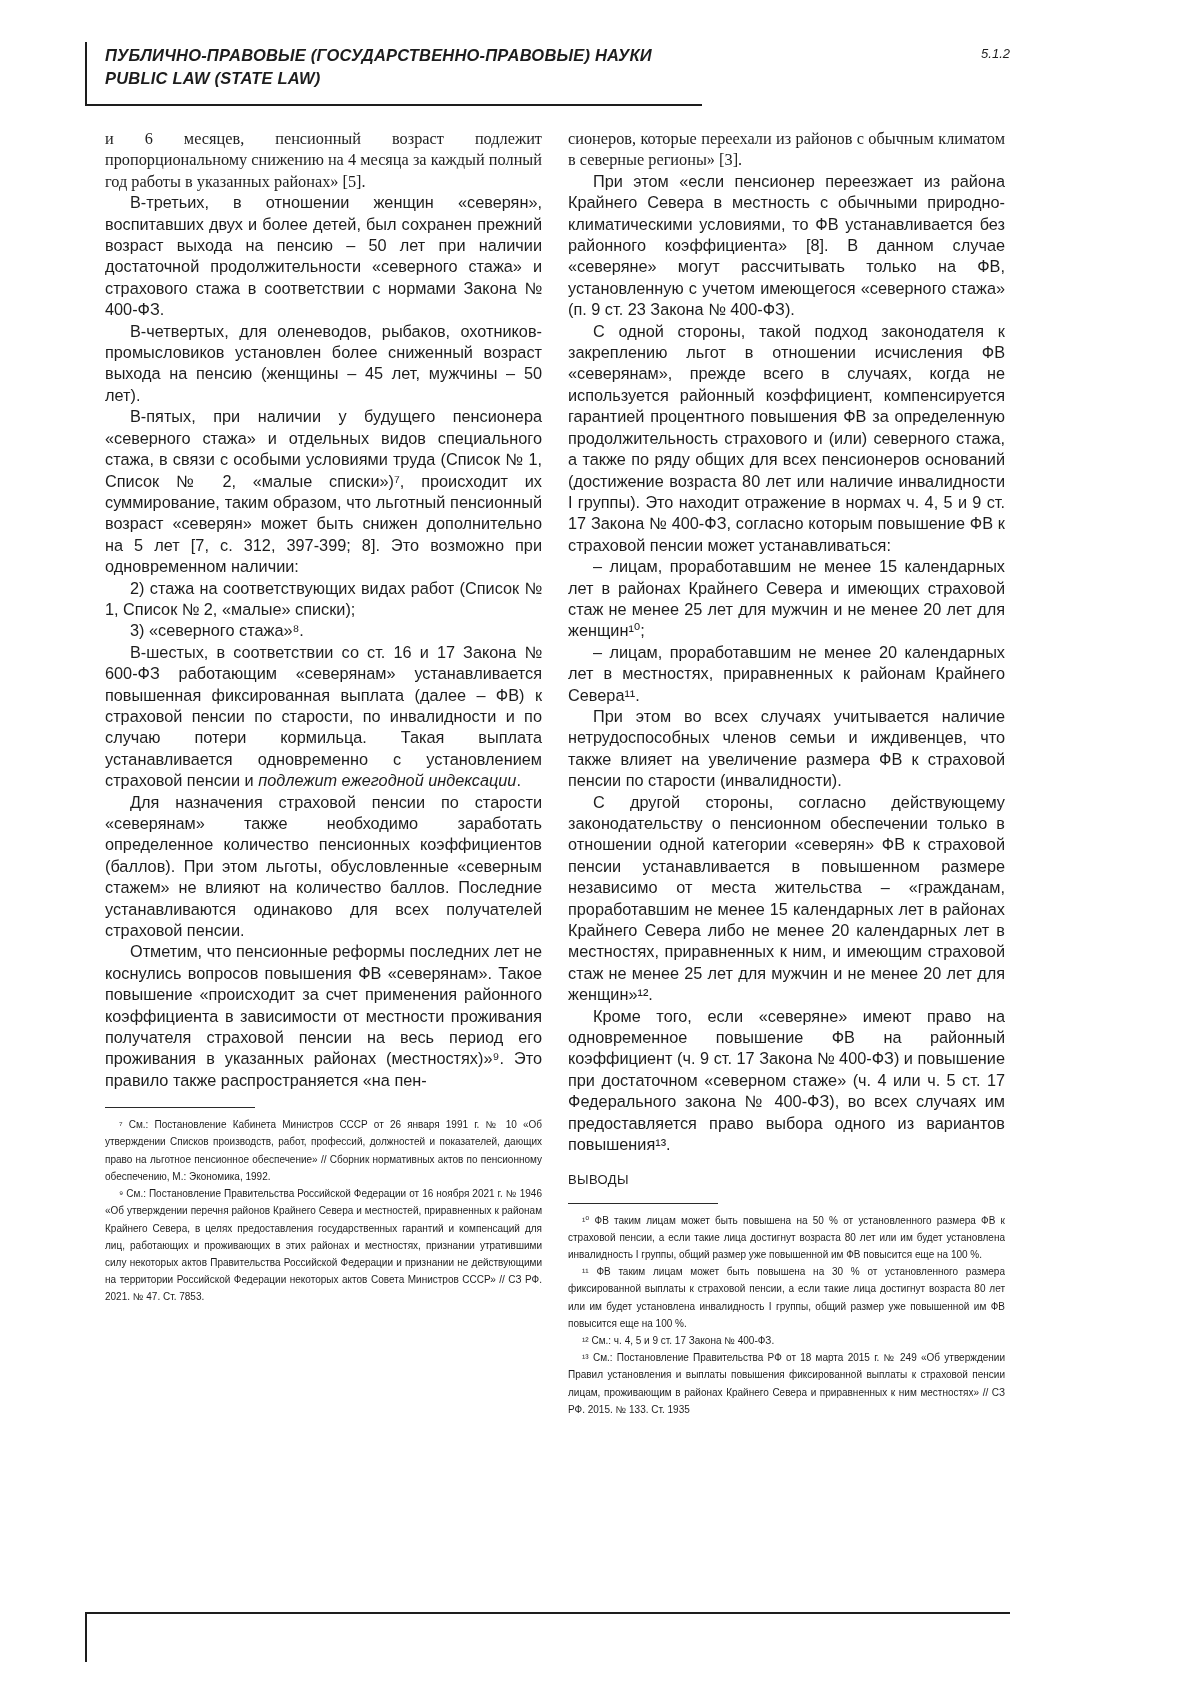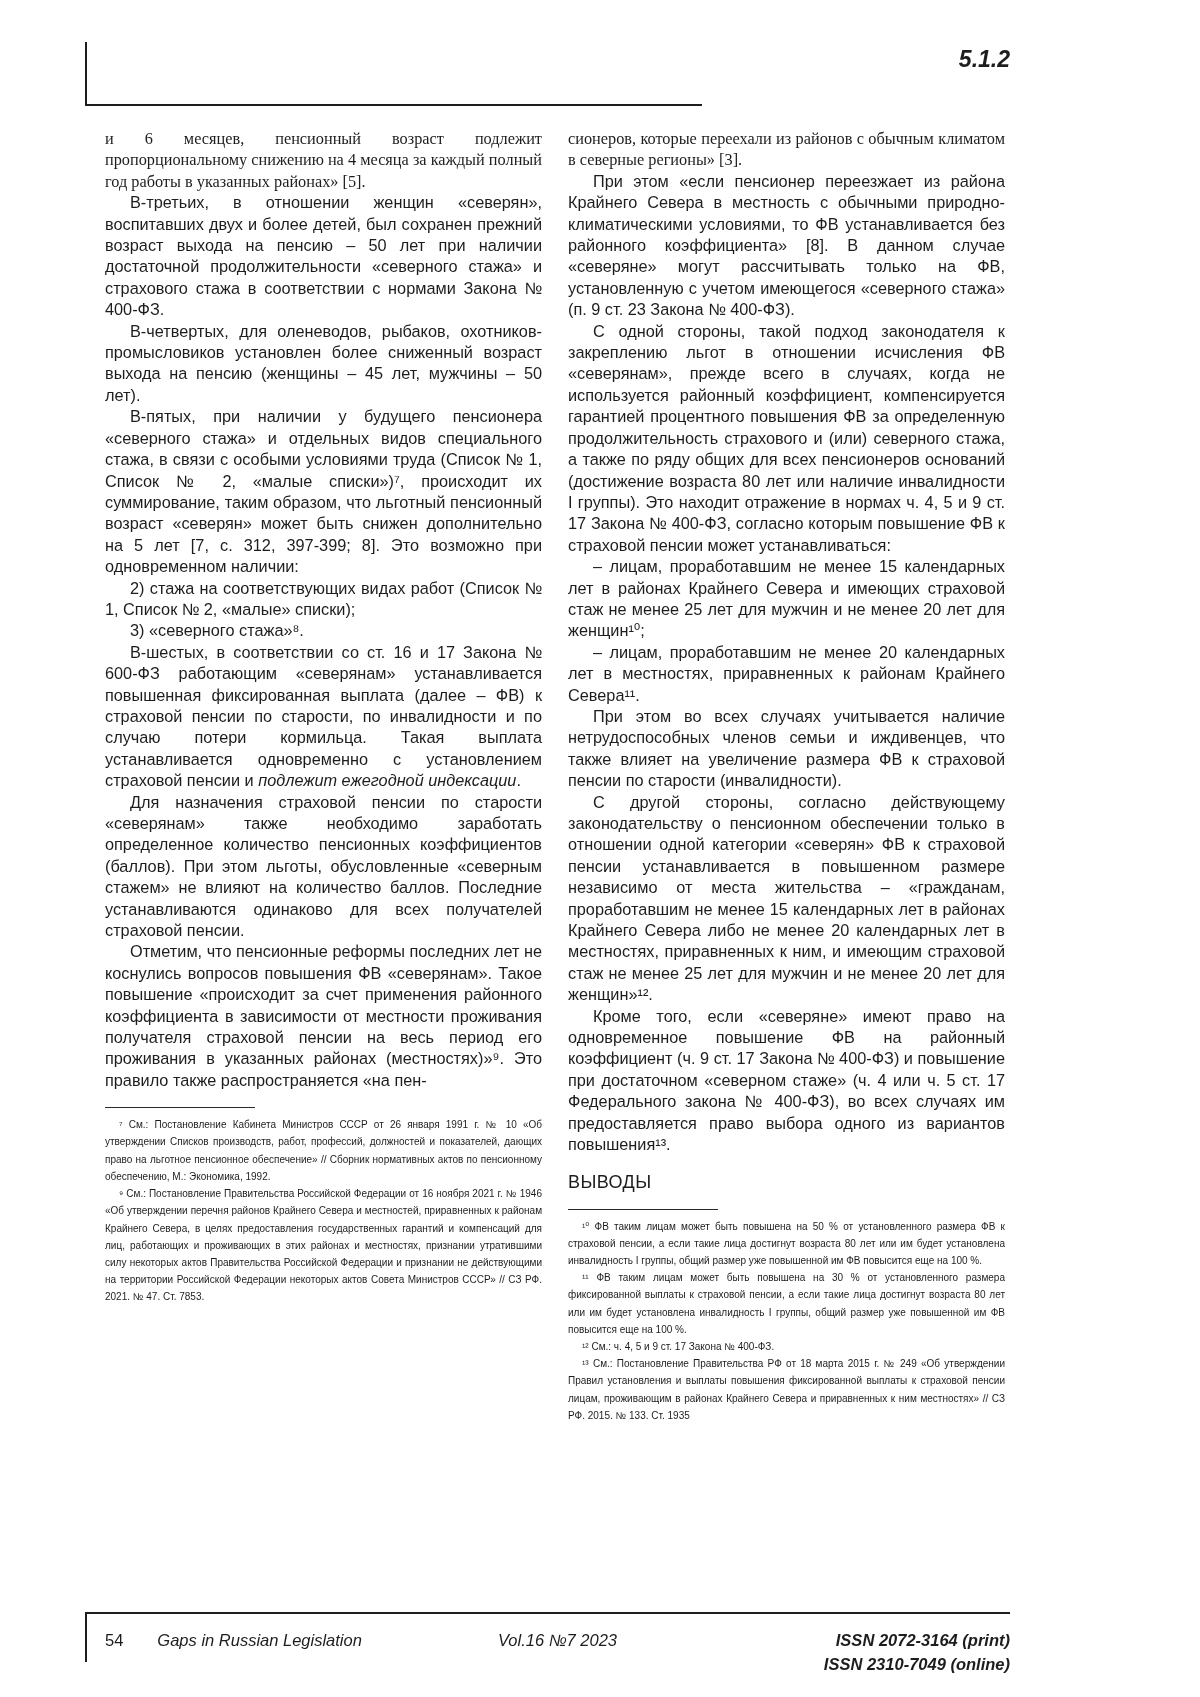--- a/index.html
+++ b/index.html
@@ -22,21 +22,21 @@
     position: absolute; left: 85px; top: 104px;
     width: 617px; height: 2px; background: #1d1d1d;
   }
   .header-text {
     position: absolute; left: 105px; top: 44px; width: 640px;
     font-weight: bold; font-style: italic;
     font-size: 16.5px; line-height: 23px; letter-spacing: 0.2px;
   }
   .section-code {
     position: absolute; top: 46px; right: 190px;
-    font-weight: bold; font-style: italic; font-size: 23px; margin-left: 44px;
+    font-weight: normal; font-style: italic; font-size: 13px; margin-left: 44px;
   }
 
   
   .columns {
     position: absolute; left: 105px; top: 128px;
     width: 900px; height: 1470px;
     display: flex; gap: 26px;
     overflow: hidden;
   }
   .col { width: 437px; }
@@ -46,21 +46,21 @@
     line-height: 21.4px;
     text-align: justify;
     hyphens: auto;
   }
   .para { text-indent: 25px; }
   .cont { text-indent: 0; font-family: Liberation Serif, serif; }
   .col em { font-style: italic; }
 
   .conclusions {
     margin: 16px 0 10px 0;
-    font-size: 18px; font-weight: 400;
+    font-size: 13px; font-weight: 400;
     letter-spacing: 0.4px;
   }
 
   .fn-sep {
     width: 150px; height: 0;
     border-top: 1px solid #2a2a2a;
     margin: 16px 0 8px 0;
   }
   .col p.fn {
     font-size: 10px;
@@ -88,20 +88,24 @@
   .f-right { flex: 1; text-align: right; font-weight: bold; font-style: italic; }
   .pnum { font-style: normal; }
   .journal { font-style: italic; }
 </style>
 </head>
 <body>
 
 <div class="page">
 
   <div class="header-vline"></div>
+  <div class="header-text">
+    <div>ПУБЛИЧНО-ПРАВОВЫЕ (ГОСУДАРСТВЕННО-ПРАВОВЫЕ) НАУКИ</div>
+    <div>PUBLIC LAW (STATE LAW)</div>
+  </div>
   <div class="section-code">5.1.2</div>
   <div class="header-hline"></div>
 
   <div class="columns">
 
     <section class="col">
       <p class="cont">и 6 месяцев, пенсионный возраст подлежит пропорциональному снижению на 4 месяца за каждый полный год работы в указанных районах» [5].</p>
       <p class="para">В-третьих, в отношении женщин «северян», воспитавших двух и более детей, был сохранен прежний возраст выхода на пенсию – 50 лет при наличии достаточной продолжительности «северного стажа» и страхового стажа в соответствии с нормами Закона № 400-ФЗ.</p>
       <p class="para">В-четвертых, для оленеводов, рыбаков, охотников-промысловиков установлен более сниженный возраст выхода на пенсию (женщины – 45 лет, мужчины – 50 лет).</p>
       <p class="para">В-пятых, при наличии у будущего пенсионера «северного стажа» и отдельных видов специального стажа, в связи с особыми условиями труда (Список № 1, Список № 2, «малые списки»)⁷, происходит их суммирование, таким образом, что льготный пенсионный возраст «северян» может быть снижен дополнительно на 5 лет [7, с. 312, 397-399; 8]. Это возможно при одновременном наличии:</p>
@@ -129,25 +133,14 @@
       <p class="fn">¹⁰ ФВ таким лицам может быть повышена на 50 % от установленного размера ФВ к страховой пенсии, а если такие лица достигнут возраста 80 лет или им будет установлена инвалидность I группы, общий размер уже повышенной им ФВ повысится еще на 100 %.</p>
       <p class="fn">¹¹ ФВ таким лицам может быть повышена на 30 % от установленного размера фиксированной выплаты к страховой пенсии, а если такие лица достигнут возраста 80 лет или им будет установлена инвалидность I группы, общий размер уже повышенной им ФВ повысится еще на 100 %.</p>
       <p class="fn">¹² См.: ч. 4, 5 и 9 ст. 17 Закона № 400-ФЗ.</p>
       <p class="fn">¹³ См.: Постановление Правительства РФ от 18 марта 2015 г. № 249 «Об утверждении Правил установления и выплаты повышения фиксированной выплаты к страховой пенсии лицам, проживающим в районах Крайнего Севера и приравненных к ним местностях» // СЗ РФ. 2015. № 133. Ст. 1935</p>
     </section>
 
   </div>
 
   <div class="footer-hline"></div>
   <div class="footer-vline"></div>
-  <div class="footer-content">
-    <div class="f-left">
-      <span class="pnum">54</span>
-      <span class="journal">Gaps in Russian Legislation</span>
-    </div>
-    <div class="f-center">Vol.16 №7 2023</div>
-    <div class="f-right">
-      <div>ISSN 2072-3164 (print)</div>
-      <div>ISSN 2310-7049 (online)</div>
-    </div>
-  </div>
 
 </div>
 
 </body></html>

